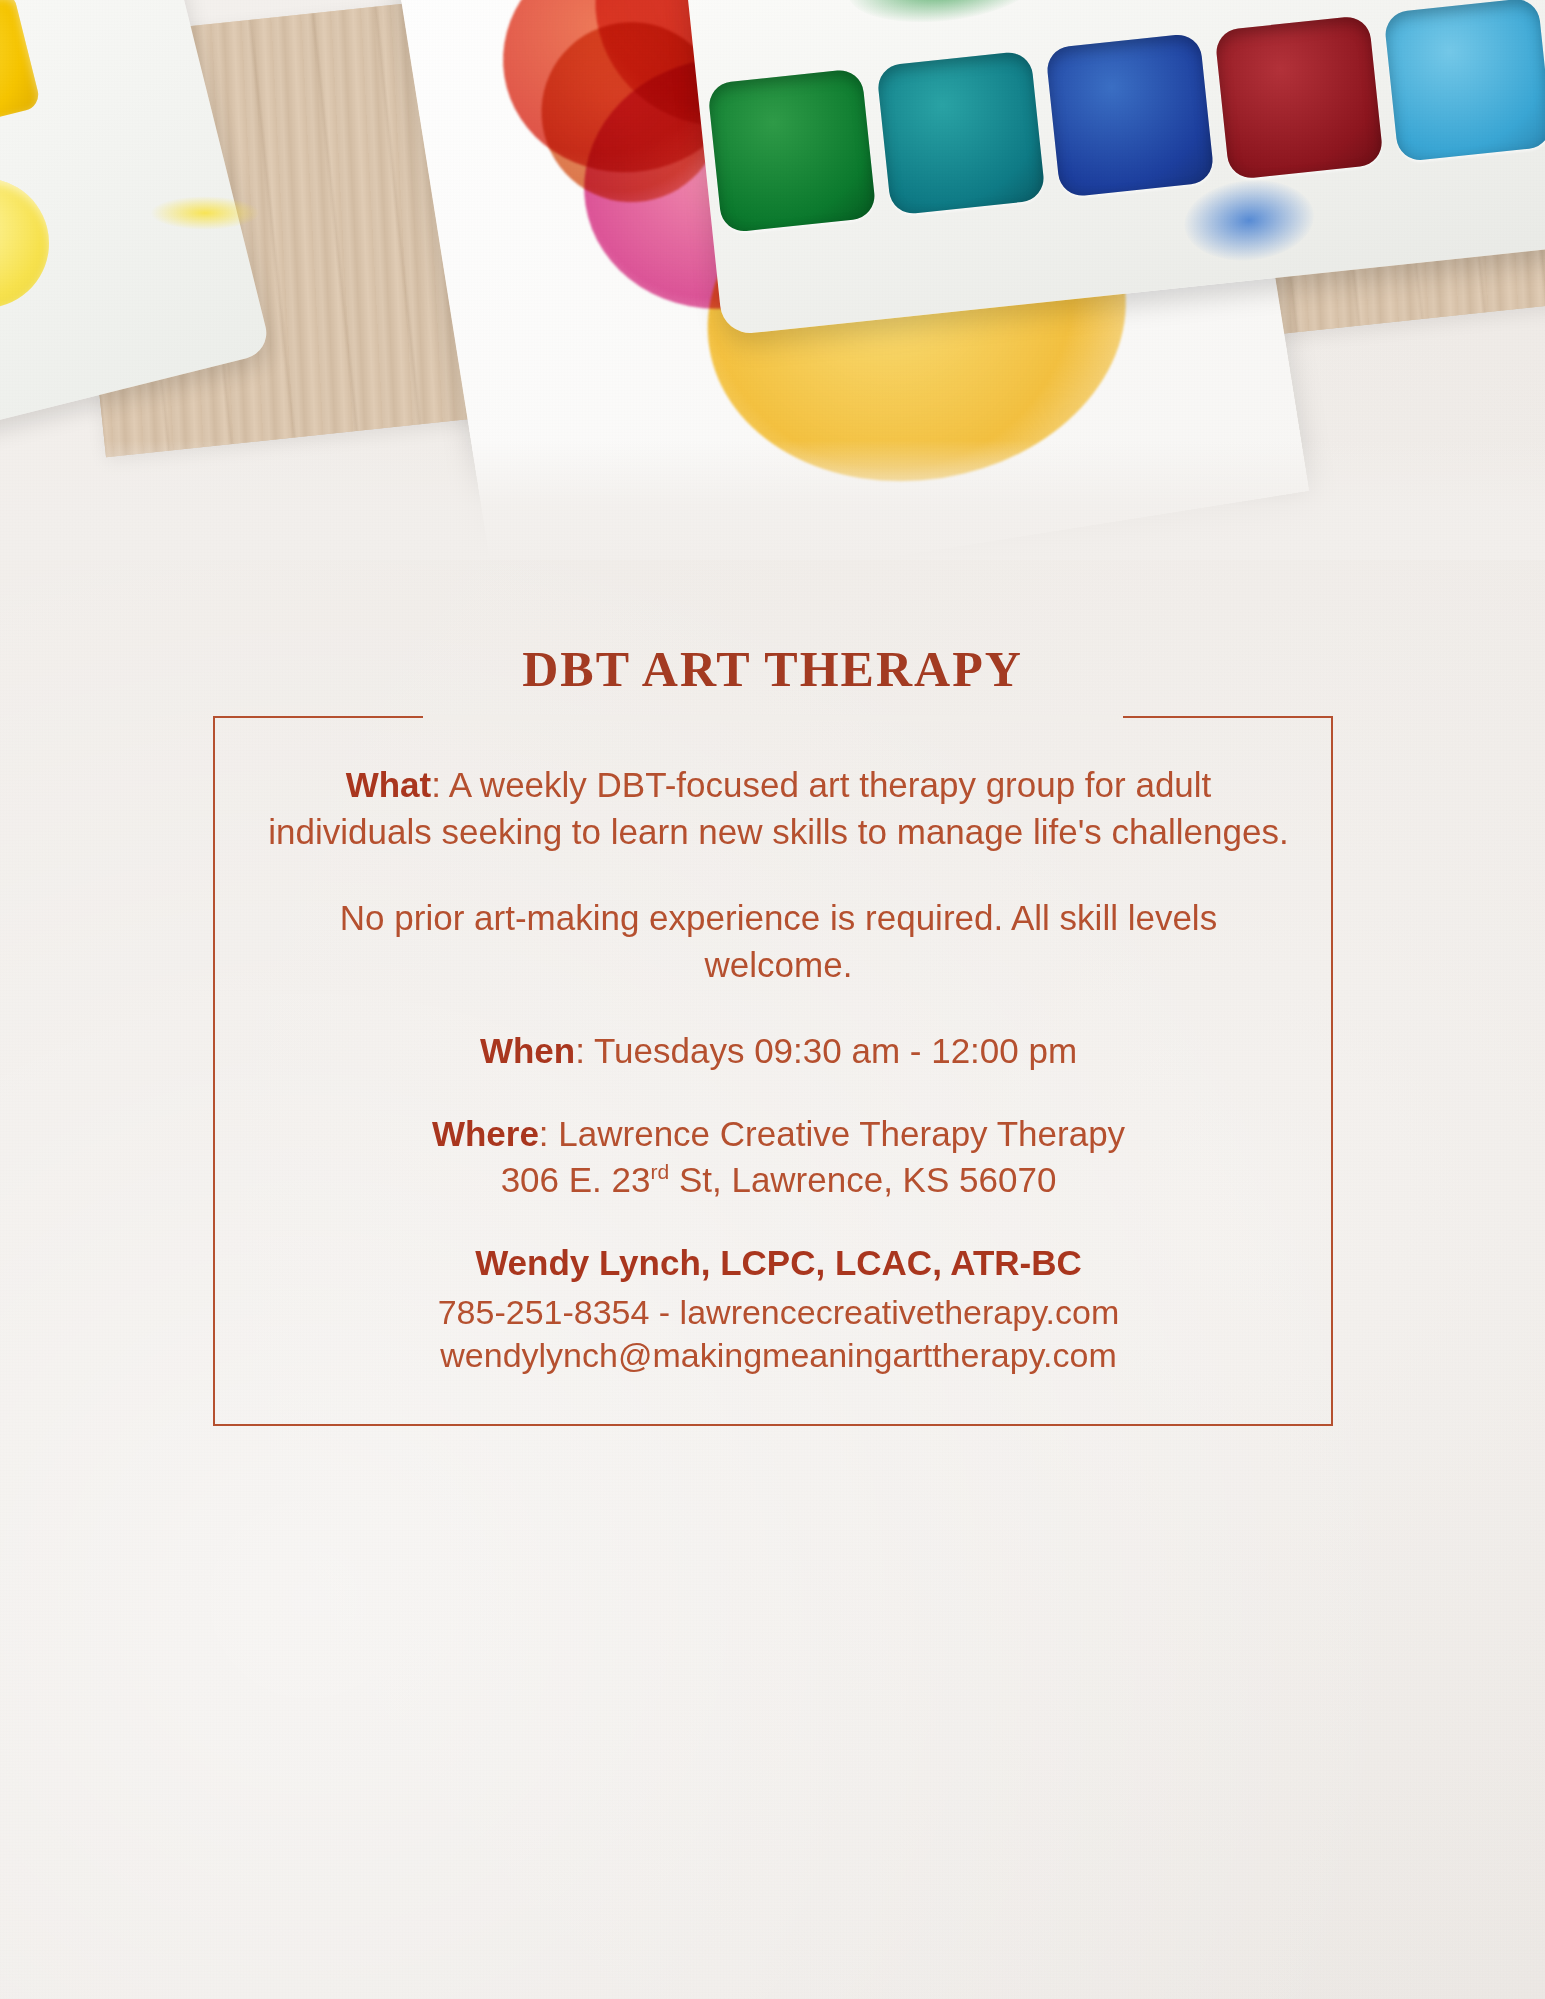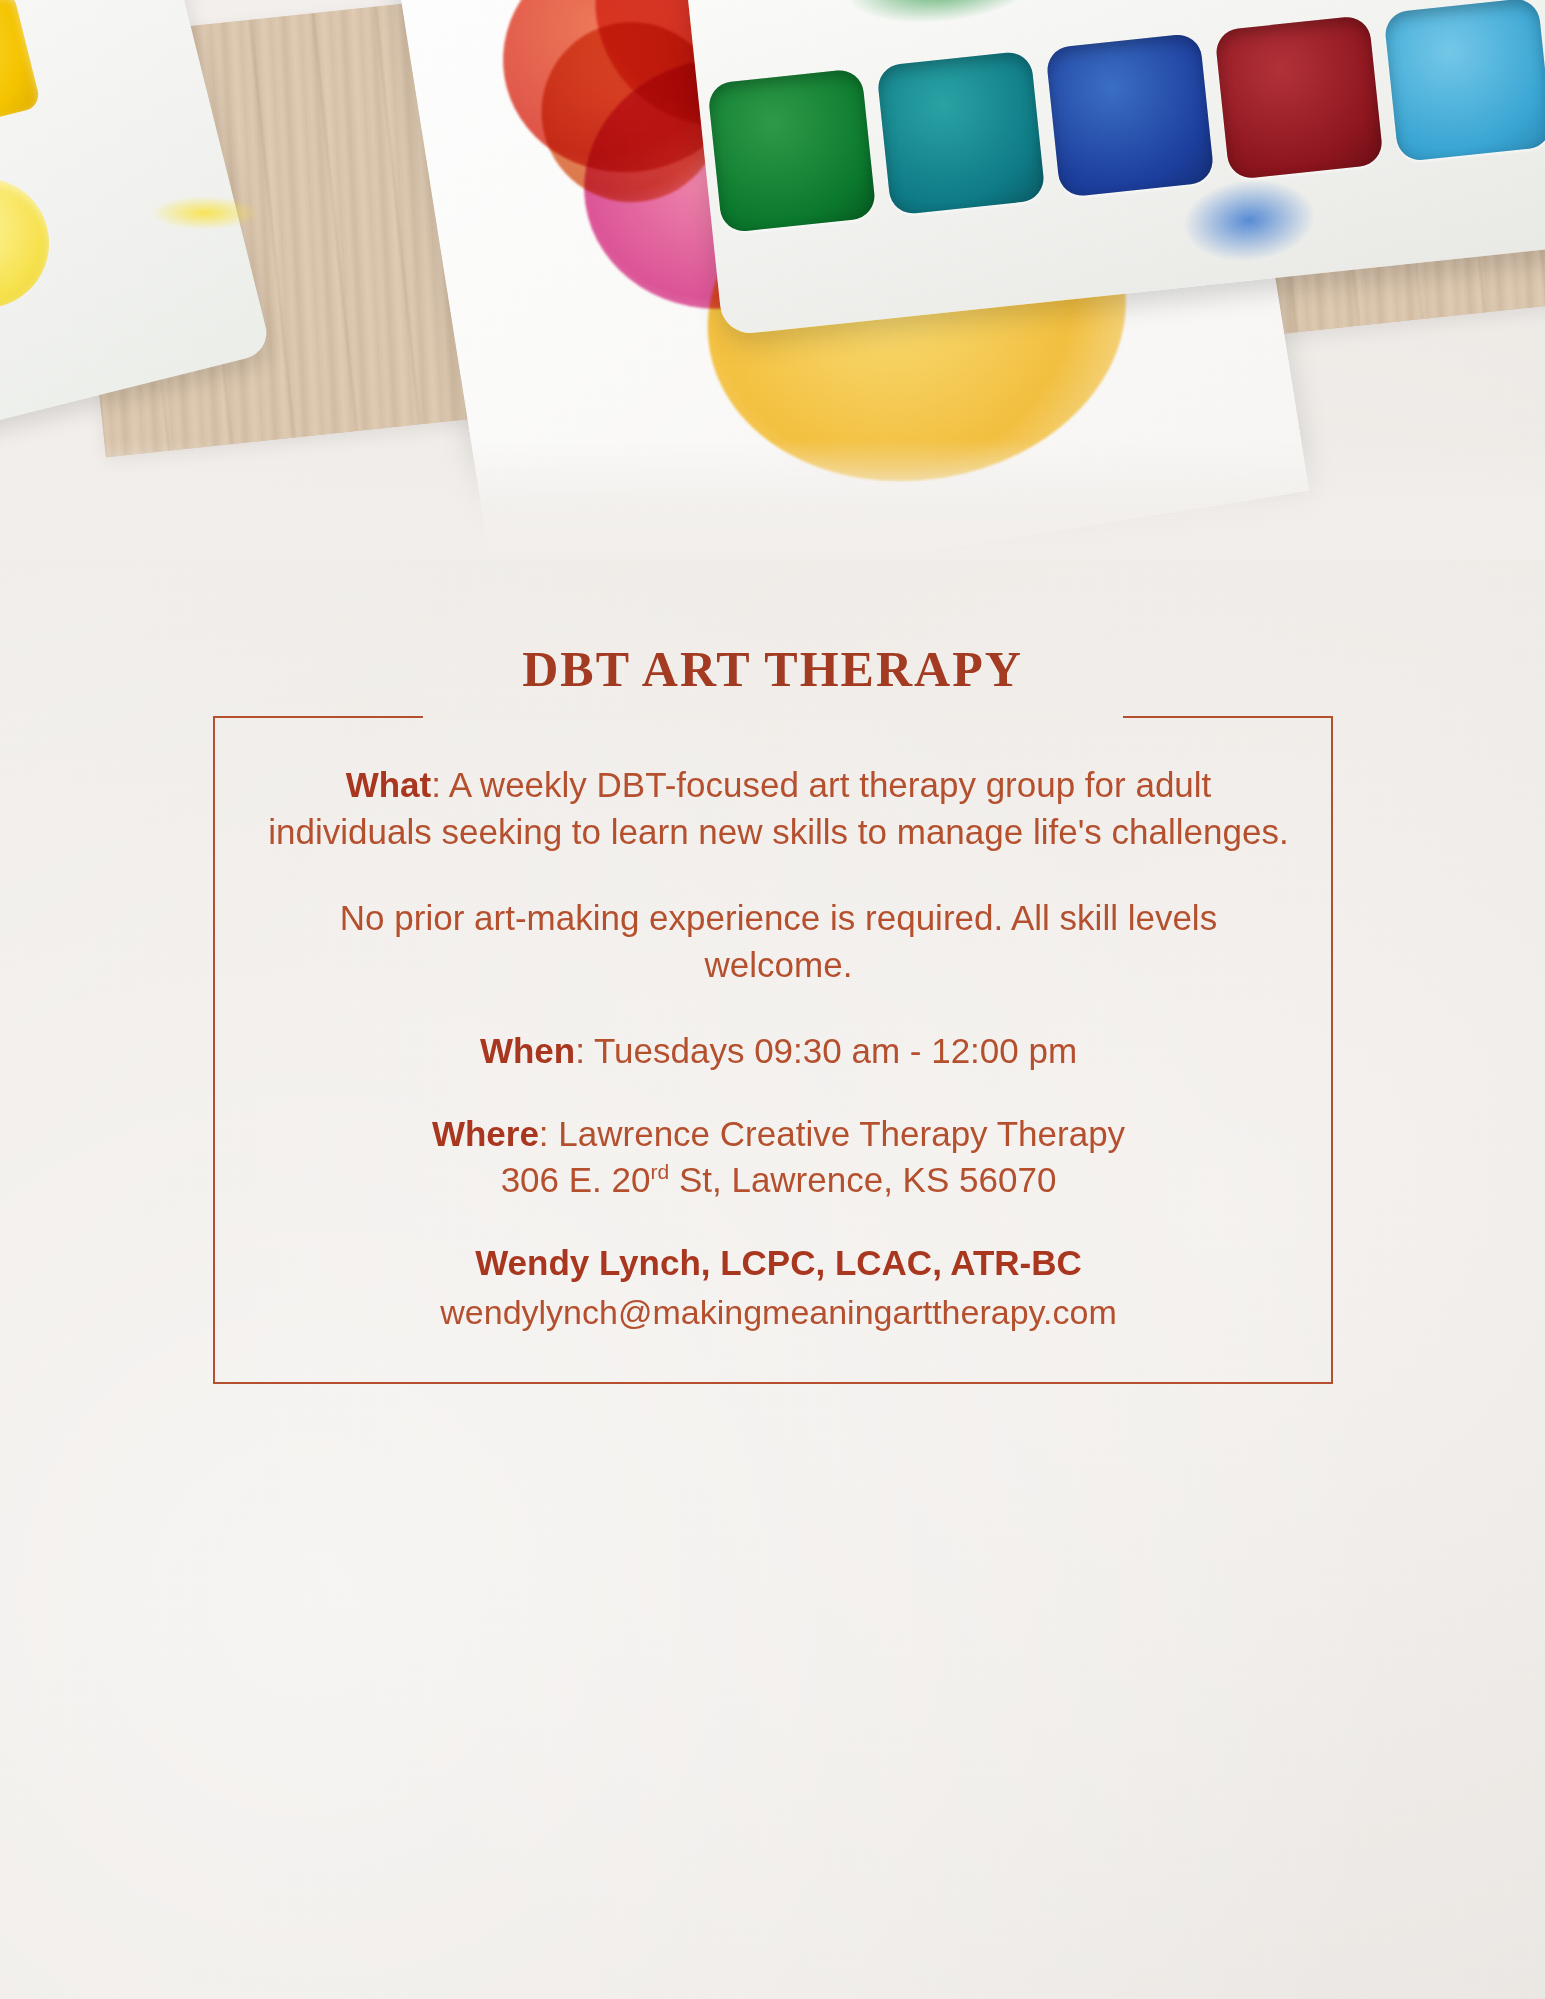--- a/index.html
+++ b/index.html
@@ -267,21 +267,22 @@
 
 
       <p class="para">No prior art-making experience is required. All skill levels welcome.</p>
 
       <p class="para tight">
         <b>When</b><span>: Tuesdays 09:30 am - 12:00 pm</span>
       </p>
 
       <p class="para tight">
         <b>Where</b><span>: Lawrence Creative Therapy Therapy</span><br>
-        <span>306 E. 20</span><sup>rd</sup><span> St, Lawrence, KS 56070</span>
+        <span>306 E. 23</span><sup>rd</sup><span> St, Lawrence, KS 56070</span>
       </p>
 
       <p class="name">Wendy Lynch, LCPC, LCAC, ATR-BC</p>
+      <p class="contact">785-251-8354 - lawrencecreativetherapy.com</p>
       <p class="contact">wendylynch@makingmeaningarttherapy.com</p>
 
     </div>
   </div>
 </div>
 
 </body></html>

